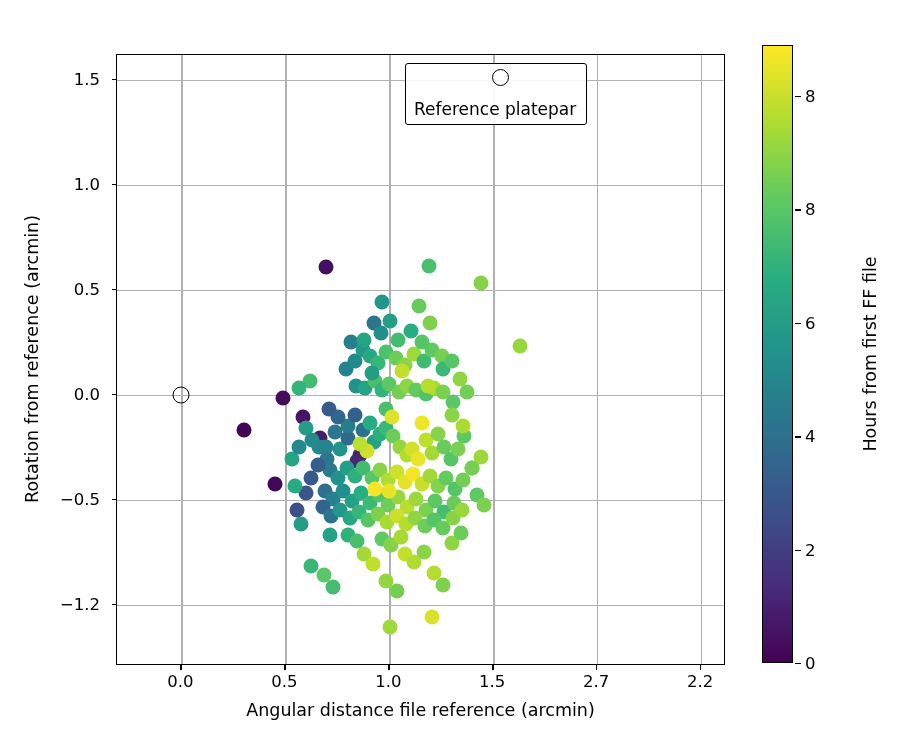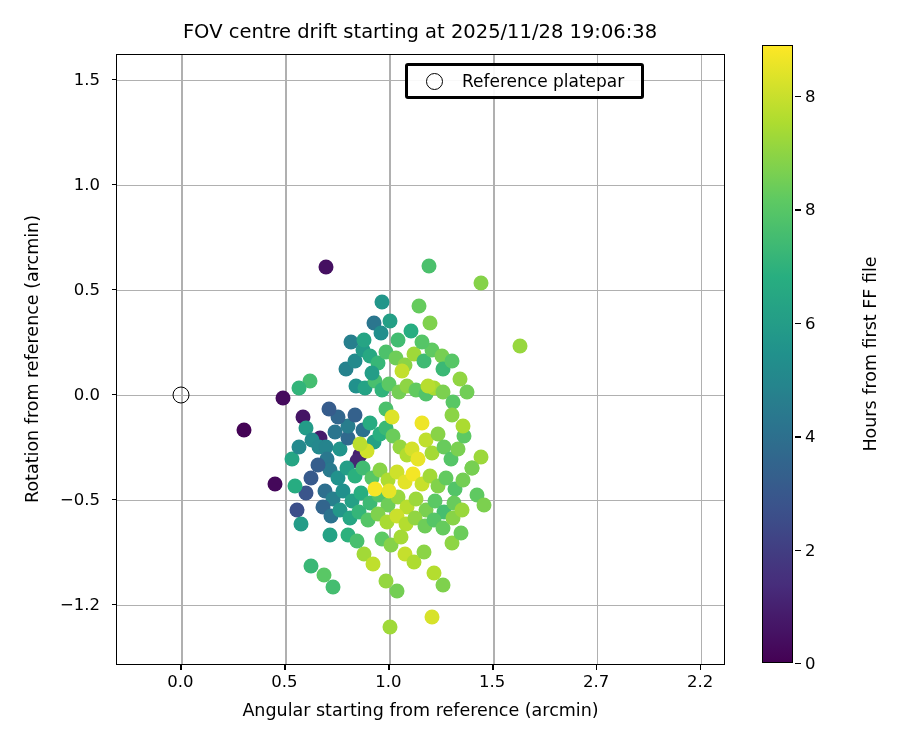--- a/index.html
+++ b/index.html
@@ -42,23 +42,23 @@
   .ylabel{
     position:absolute;font-size:17.5px;white-space:nowrap;
     transform-origin:0 0;transform:rotate(-90deg);
     left:22px;top:359px;
   }
   .ylabel span{display:inline-block;transform:translateX(-50%);}
 
   
   .legend{
     position:absolute;left:405px;top:63px;
-    border:3px solid #000000;background:rgba(255,255,255,0.92);
-    border-radius:3px;padding:5px 11px 5px 8px;
-    display:flex;align-items:center;gap:13px;
+    border:1px solid #000000;background:rgba(255,255,255,0.92);
+    border-radius:3px;padding:5px 4px 5px 8px;
+    display:flex;align-items:center;gap:13px;flex-direction:column;
   }
   .legend-marker{
     width:17px;height:17px;border-radius:50%;border:1.9px solid #000;
     box-sizing:border-box;flex:0 0 auto;margin-left:10px;margin-right:6px;
   }
   .legend-label{font-size:17px;color:#000;white-space:nowrap;padding-right:6px;}
 
   
   .cbar{
     position:absolute;left:762px;top:45px;width:31px;height:618px;
@@ -71,21 +71,20 @@
     transform-origin:0 0;transform:rotate(-90deg);
     left:860px;top:354px;
   }
   .cblabel span{display:inline-block;transform:translateX(-50%);}
 </style>
 </head>
 <body>
 
 <div id="root">
 
-  <div class="title">FOV centre drift starting at 2025/11/28 19:06:38</div>
 
   <div class="axes" id="axes">
       <div class="gridline v" style="left: 64.4334px;"></div>
       <div class="gridline v" style="left: 168.358px;"></div>
       <div class="gridline v" style="left: 272.283px;"></div>
       <div class="gridline v" style="left: 376.208px;"></div>
       <div class="gridline v" style="left: 480.133px;"></div>
       <div class="gridline v" style="left: 584.058px;"></div>
       <div class="gridline h" style="top: 550.11px;"></div>
       <div class="gridline h" style="top: 445.127px;"></div>
@@ -292,21 +291,21 @@
       <div class="tick y" style="top: 394.144px;"></div>
       <div class="ticklbl y" style="top: 394.144px;">0.0</div>
       <div class="tick y" style="top: 289.162px;"></div>
       <div class="ticklbl y" style="top: 289.162px;">0.5</div>
       <div class="tick y" style="top: 184.179px;"></div>
       <div class="ticklbl y" style="top: 184.179px;">1.0</div>
       <div class="tick y" style="top: 79.1959px;"></div>
       <div class="ticklbl y" style="top: 79.1959px;">1.5</div>
     </div>
 
-  <div class="xlabel">Angular starting from reference (arcmin)</div>
+  <div class="xlabel">Angular distance file reference (arcmin)</div>
   <div class="ylabel"><span>Rotation from reference (arcmin)</span></div>
 
   <div class="legend">
     <div class="legend-marker"></div>
     <div class="legend-label">Reference platepar</div>
   </div>
 
   <div class="cbar" id="cbar" style="background: linear-gradient(to top, rgb(68, 1, 84) 0%, rgb(69, 10, 92) 2.5%, rgb(69, 19, 100) 5%, rgb(70, 27, 107) 7.5%, rgb(70, 36, 115) 10%, rgb(71, 45, 123) 12.5%, rgb(69, 52, 126) 15%, rgb(66, 60, 129) 17.5%, rgb(64, 67, 133) 20%, rgb(61, 75, 136) 22.5%, rgb(59, 82, 139) 25%, rgb(56, 88, 140) 27.5%, rgb(53, 95, 140) 30%, rgb(50, 101, 141) 32.5%, rgb(47, 108, 141) 35%, rgb(44, 114, 142) 37.5%, rgb(42, 120, 142) 40%, rgb(40, 126, 141) 42.5%, rgb(37, 133, 141) 45%, rgb(35, 139, 140) 47.5%, rgb(33, 145, 140) 50%, rgb(34, 151, 138) 52.5%, rgb(36, 157, 135) 55%, rgb(37, 162, 133) 57.5%, rgb(39, 168, 130) 60%, rgb(40, 174, 128) 62.5%, rgb(51, 179, 122) 65%, rgb(62, 185, 116) 67.5%, rgb(72, 190, 110) 70%, rgb(83, 196, 104) 72.5%, rgb(94, 201, 98) 75%, rgb(110, 205, 88) 77.5%, rgb(126, 209, 78) 80%, rgb(141, 212, 68) 82.5%, rgb(157, 216, 58) 85%, rgb(173, 220, 48) 87.5%, rgb(189, 222, 46) 90%, rgb(205, 224, 44) 92.5%, rgb(221, 227, 41) 95%, rgb(237, 229, 39) 97.5%, rgb(253, 231, 37) 100%);"></div>
   <div id="cbticks-layer">
       <div class="cbtick" style="top: 663px;"></div>

